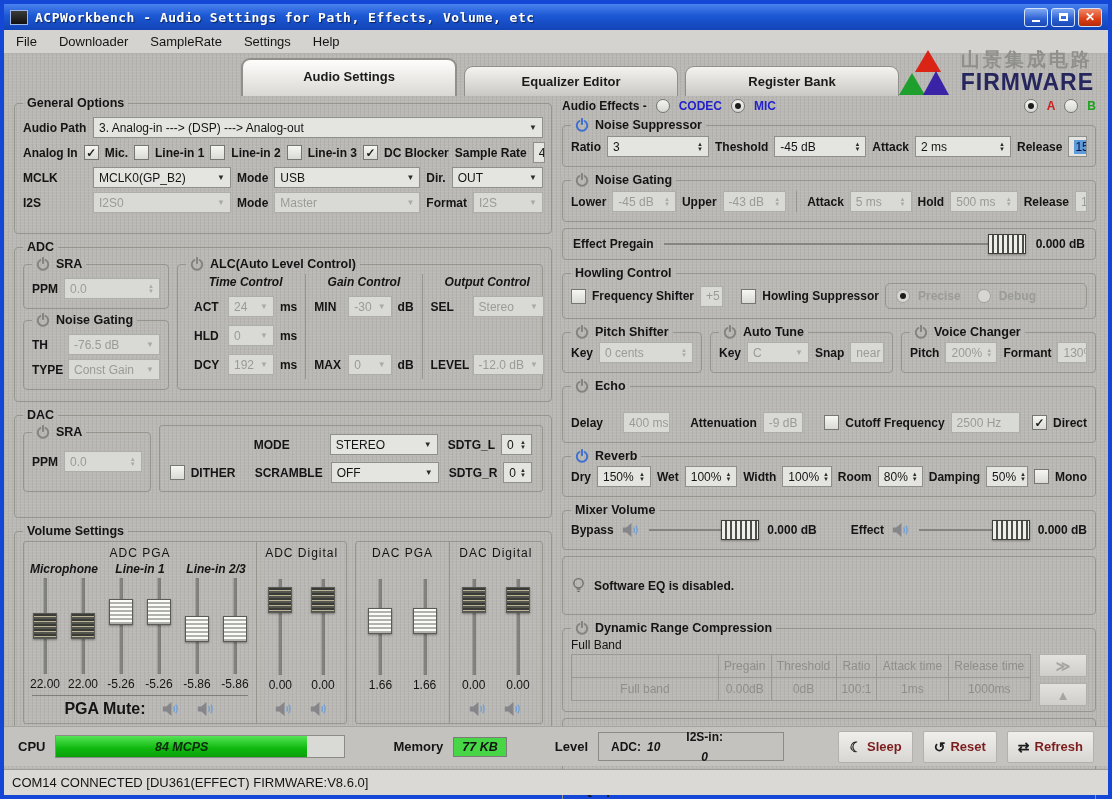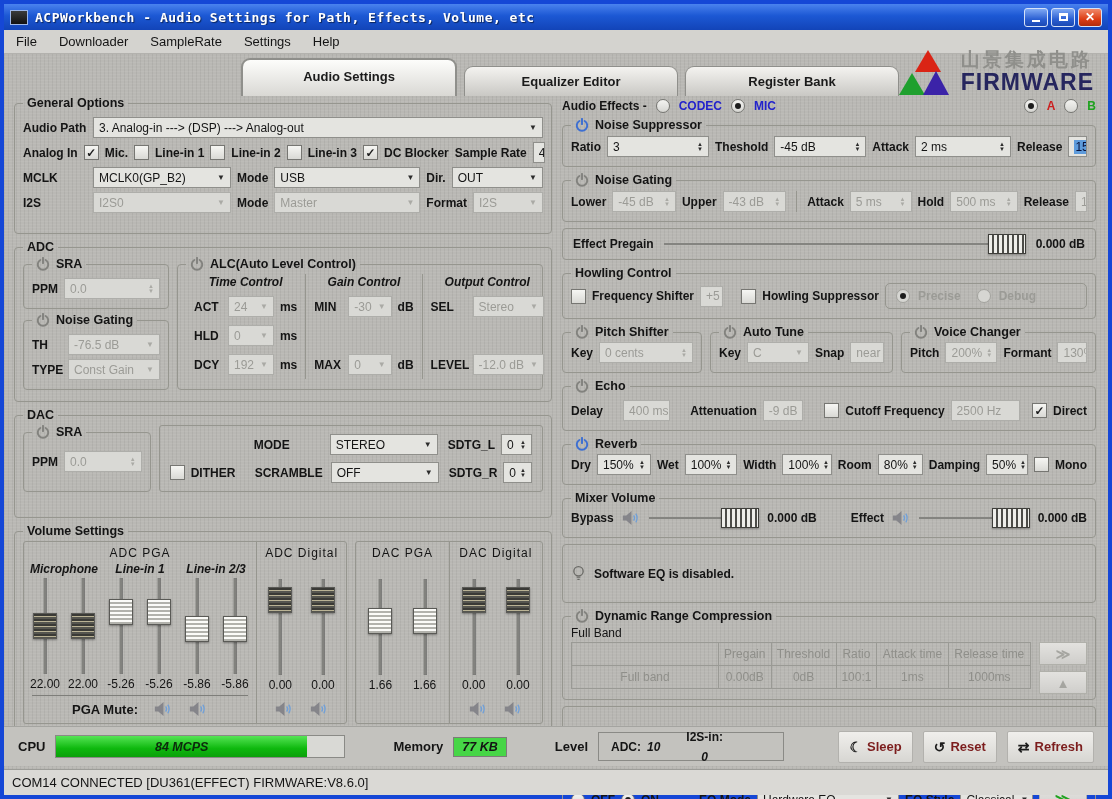--- a/index.html
+++ b/index.html
@@ -77,21 +77,21 @@
   .hthumb{width:36px;height:18px;flex:none;border:1px solid #3e3e3a;background:repeating-linear-gradient(90deg,#eeeeea 0 3px,#4c4c48 3px 5px);box-shadow:0 1px 2px rgba(0,0,0,.3);}
   
   .vol-wrap{display:flex;gap:8px;}
   .vol-box{border:1px solid #96968f;border-radius:3px;display:flex;}
   .vol-panel{display:flex;flex-direction:column;padding:3px 2px;}
   .vol-panel + .vol-panel{border-left:1px solid #96968f;}
   .vp-title{text-align:center;font-size:12px;letter-spacing:1px;margin:1px 0 2px;}
   .vp-labels{display:flex;margin-bottom:2px;}
   .vp-labels span{width:76px;text-align:center;font-weight:bold;font-style:italic;font-size:12px;white-space:nowrap;}
   .mute-row{display:flex;align-items:center;justify-content:center;gap:16px;height:22px;margin-top:2px;}
-  .mute-row .lb{font-size:13px;}
+  .mute-row .lb{font-size:16px;}
   .hr-line{border-top:1px solid #7e7e7a;margin:3px 6px 0;}
   .vol-bottom{display:flex;align-items:center;justify-content:space-between;margin-top:4px;padding:0 2px;}
   
   .notice{border:1px solid #96968f;border-radius:4px;height:25px;display:flex;align-items:center;gap:9px;padding:16px 9px;font-weight:bold;margin:0 0 6px;}
   
   .drc-flex{display:flex;gap:8px;align-items:flex-start;margin-top:2px;}
   table.drc{border-collapse:collapse;flex:1;color:#8f8f8a;}
   table.drc th,table.drc td{border:1px solid #9a9a95;height:22px;font-weight:normal;font-size:12px;text-align:center;padding:0 4px;}
   table.drc th:first-child,table.drc td:first-child{width:138px;}
   .drc-btns{display:flex;flex-direction:column;gap:6px;}
@@ -720,21 +720,21 @@
     </div>
 
     <fieldset>
       <legend>
           <svg class="pwr off" viewBox="0 0 16 16">
             <path d="M5 3.4a6 6 0 1 0 6 0" fill="none" stroke="currentColor" stroke-width="2.2" stroke-linecap="round"></path>
             <line x1="8" y1="1" x2="8" y2="7" stroke="currentColor" stroke-width="2.2" stroke-linecap="round"></line>
           </svg>
           <span>Echo</span>
         </legend>
-      <div class="r" style="margin-top:4px;">
+      <div class="r" style="margin-top:16px;">
         <span class="lb">Delay</span>
         <span class="fld spin dis" style="width:72px;margin-left:14px;">
             <span>400 ms</span>
           </span>
         <span class="lb" style="margin-left:14px;">Attenuation</span>
         <span class="fld spin dis" style="width:60px;">
             <span>-9 dB</span>
           </span>
         <span style="width:16px;"></span>
         <span class="cb"></span>

